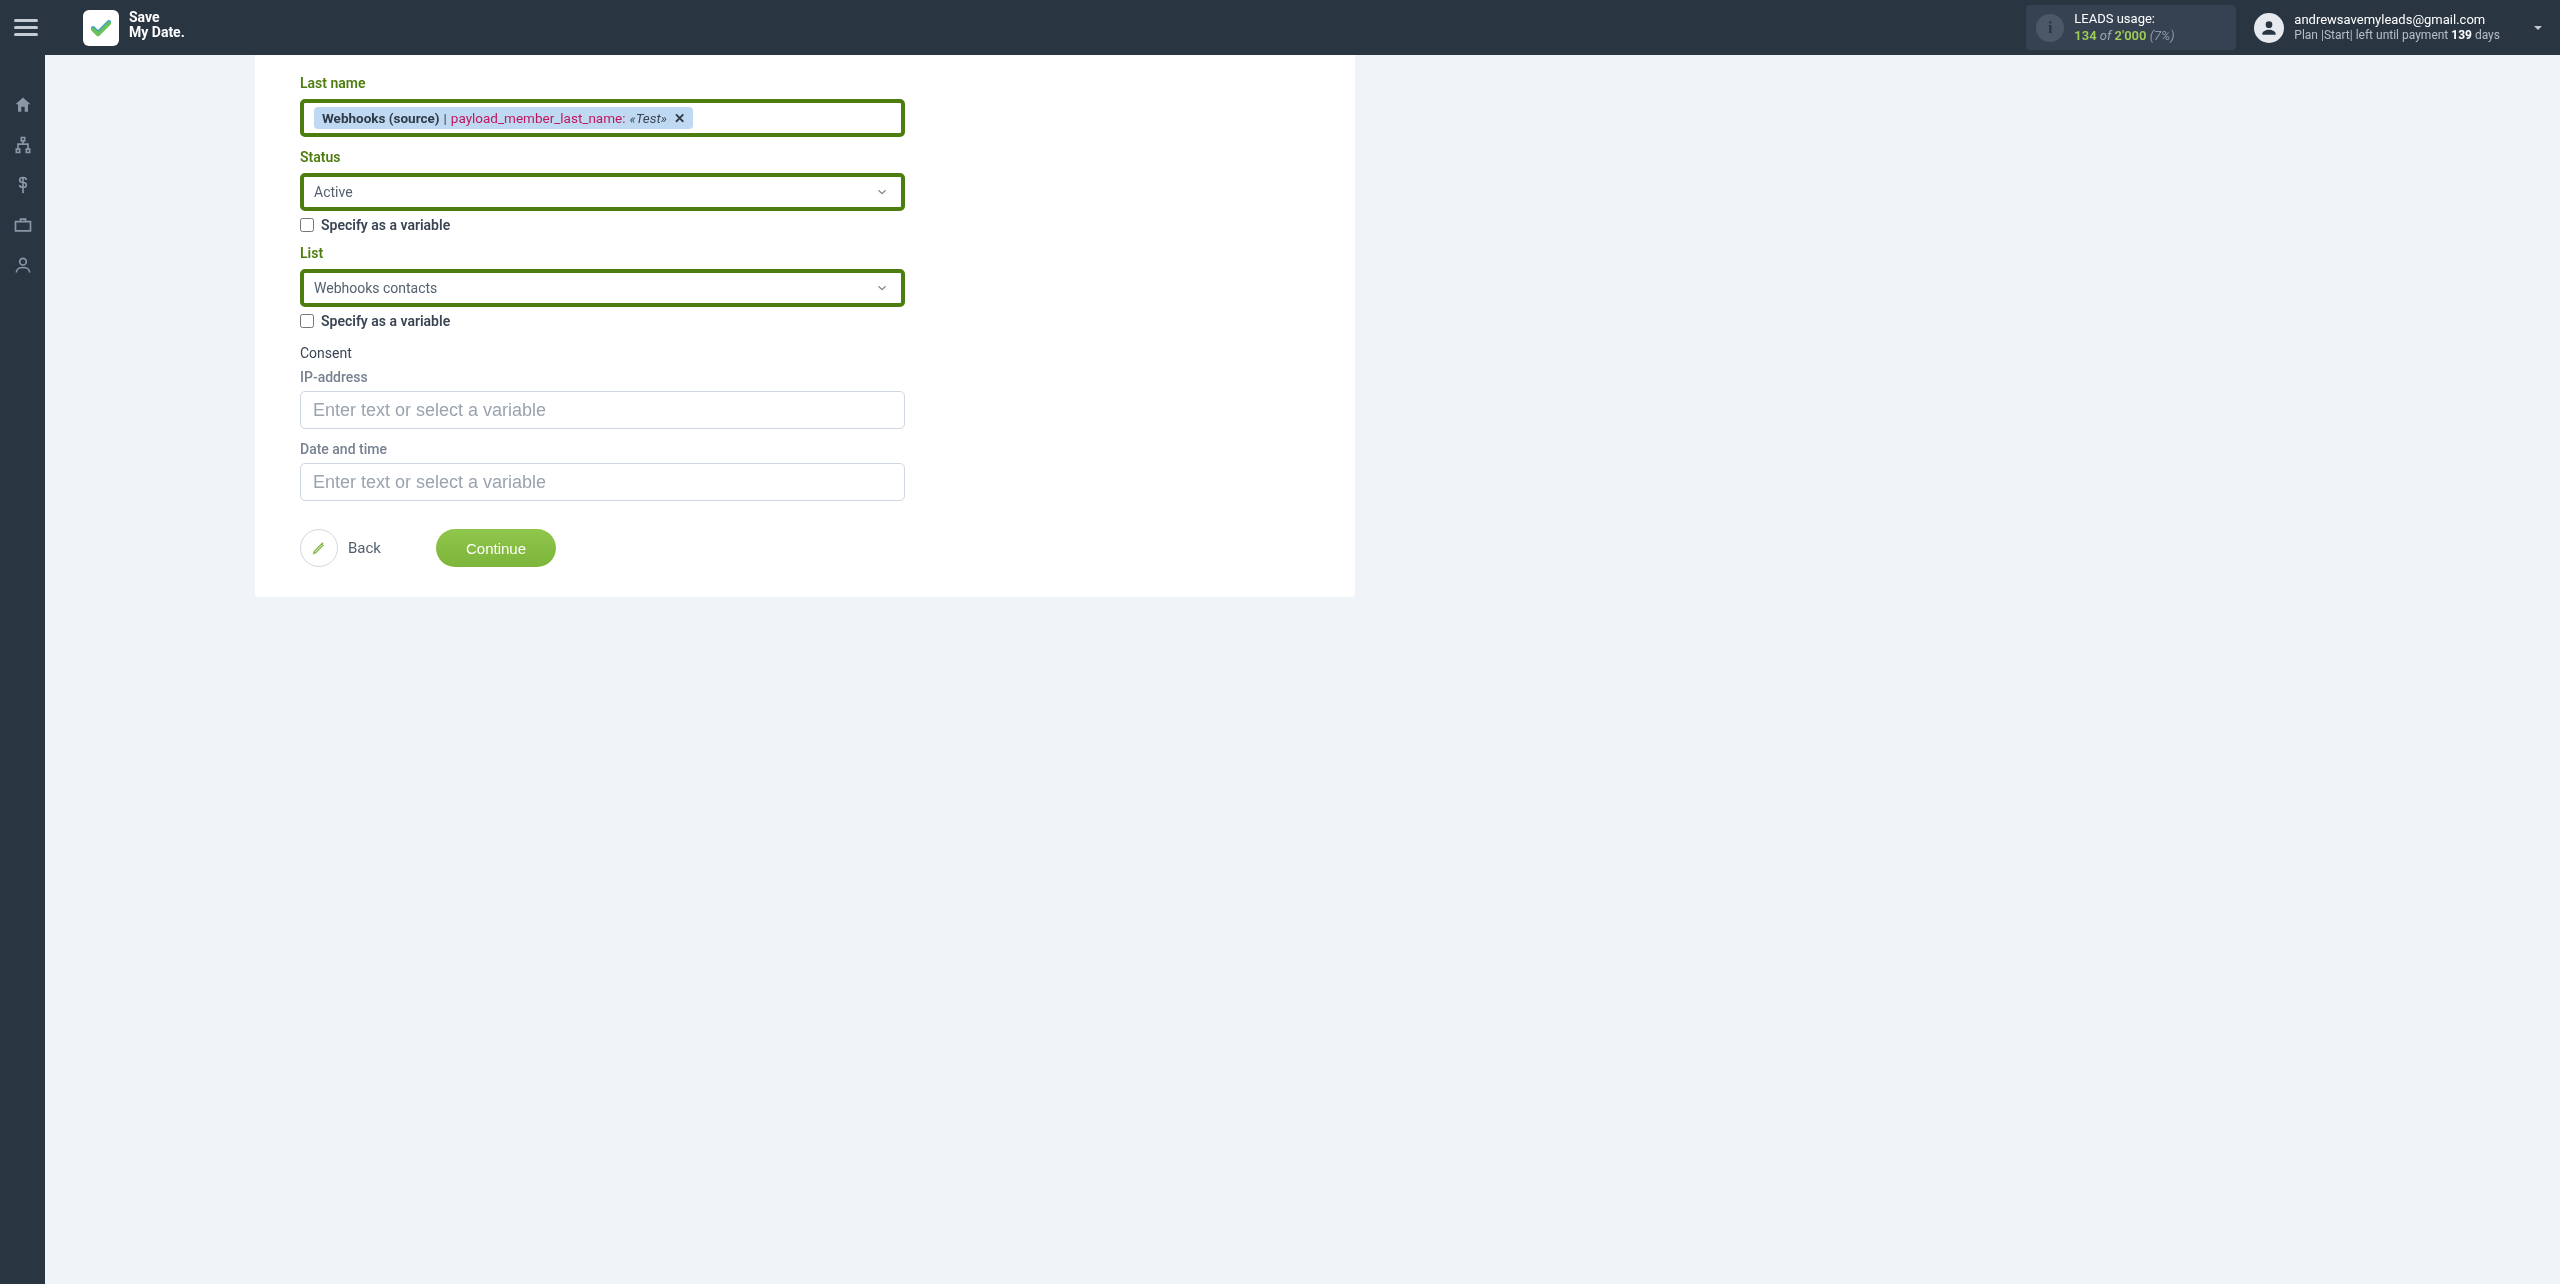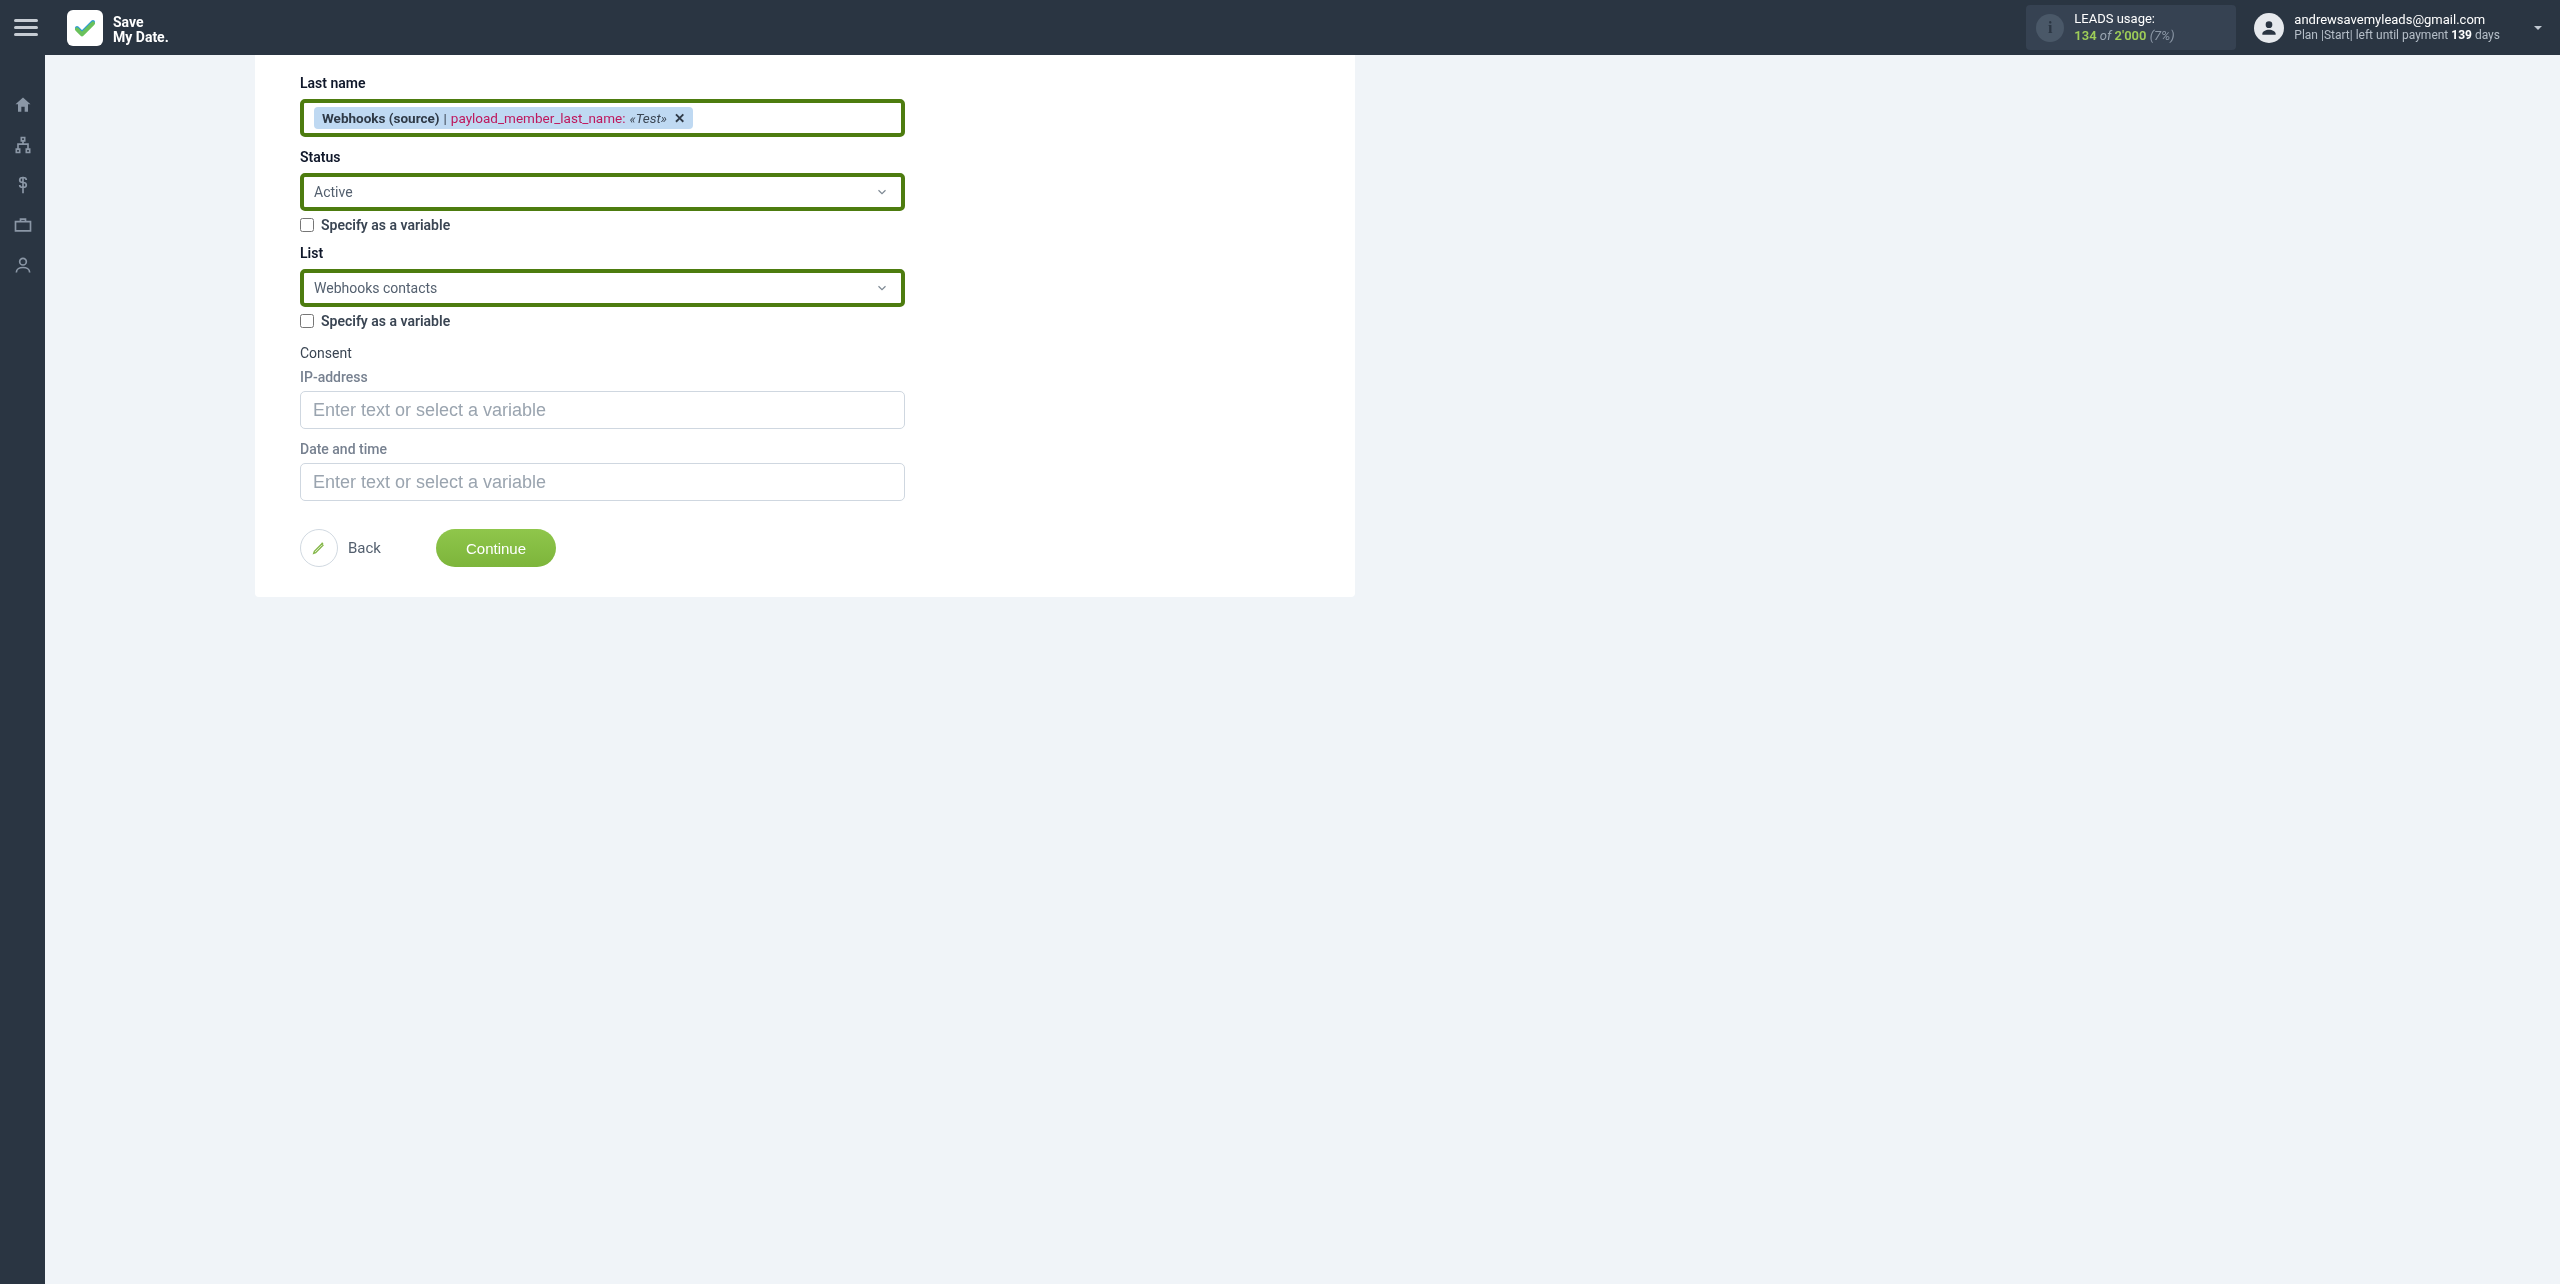--- a/index.html
+++ b/index.html
@@ -24,21 +24,21 @@
   }
   .burger {
     width: 24px; height: 24px;
     display: flex; flex-direction: column; justify-content: center; gap: 4px;
     cursor: pointer;
   }
   .burger span {
     display: block; height: 3px; background: #c6ccd3; border-radius: 2px;
   }
   .logo-box {
-    display: flex; align-items: flex-end; margin-left: 12px; padding-left: 17px;
+    display: flex; align-items: flex-start; margin-left: 28px; padding-left: 17px;
   }
   .logo-ico {
     width: 36px; height: 36px; background: #ffffff; border-radius: 6px;
     display: flex; align-items: center; justify-content: center;
   }
   .logo-ico svg { width: 24px; height: 24px; }
   .logo-text {
     margin-left: 10px; font-weight: 700; line-height: 1.1; font-size: 14px;
     color: #ffffff;
   }
@@ -120,21 +120,21 @@
 
   .form {
     width: 640px;
     margin-left: 45px;
   }
 
   .form-group { margin-bottom: 12px; }
   .form-label {
     display: block;
     font-weight: 600;
-    color: #0f172a;
+    color: #4d7c0f;
     font-size: 14px;
     margin-bottom: 8px;
   }
   .form-sublabel {
     display: block;
     color: #778190;
     font-size: 14px;
     margin-bottom: 6px;
     font-weight: 500;
   }

